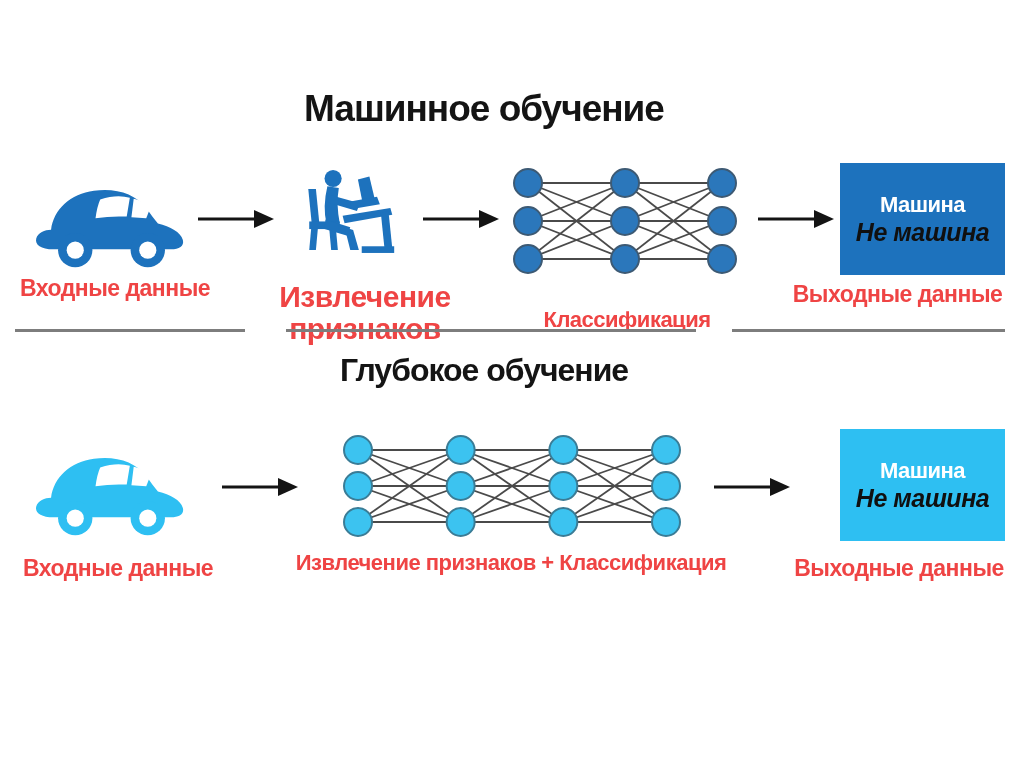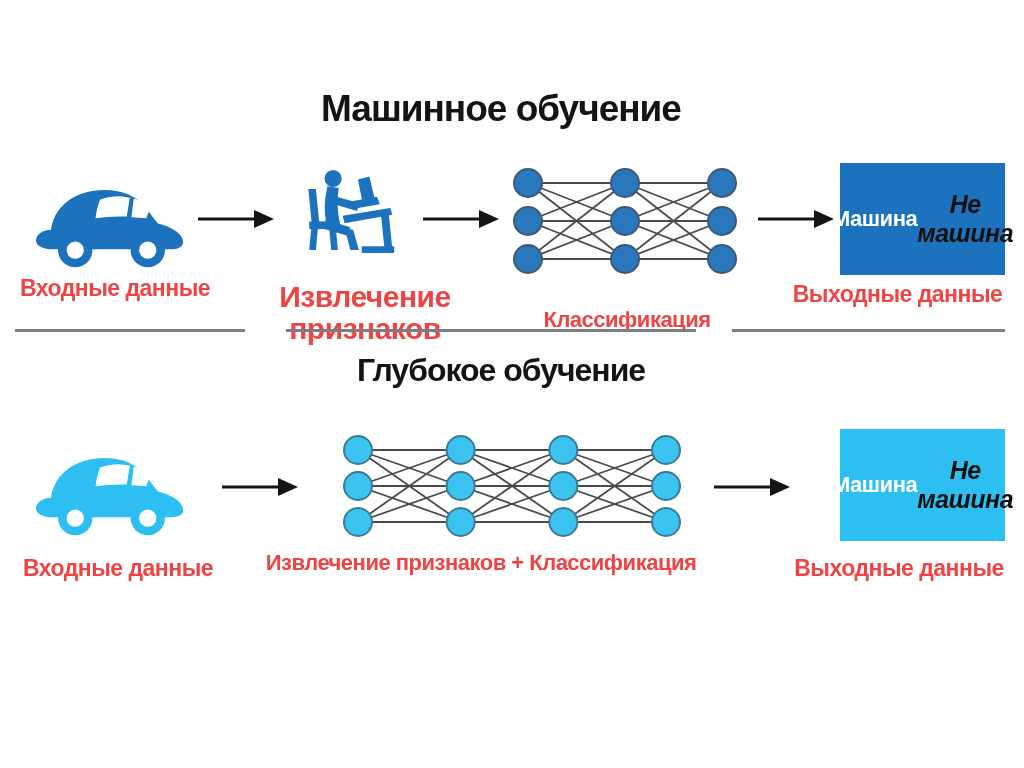--- a/index.html
+++ b/index.html
@@ -2,30 +2,30 @@
 <html><head>
 <meta charset="utf-8">
 <style>
   html,body{margin:0;padding:0;background:#ffffff;}
   .canvas{
     position:relative;width:1024px;height:768px;background:#ffffff;
     font-family:"Liberation Sans","DejaVu Sans",sans-serif;overflow:hidden;
   }
   .abs{position:absolute;}
   .title{
-    position:absolute;left:17px;width:968px;margin:0;text-align:center;
+    position:absolute;left:0;width:968px;margin:0;text-align:center;
     font-size:37px;font-weight:700;letter-spacing:-1px;color:#141414;
   }
   .caption{
     position:absolute;text-align:center;font-weight:700;color:#ef4444;
     letter-spacing:-0.5px;line-height:1.05;
   }
   .divider{position:absolute;height:3px;background:#7d7d7d;}
   .out-box{
-    position:absolute;display:flex;flex-direction:row;justify-content:center;
+    position:absolute;display:flex;flex-direction:column;justify-content:center;
     align-items:center;gap:0;text-align:center;
   }
   .out-line1{color:#ffffff;font-size:22px;font-weight:700;letter-spacing:-0.5px;}
   .out-line2{color:#101010;font-size:25px;font-weight:700;letter-spacing:-0.5px;font-style:italic;}
   svg{display:block;}
 </style>
 </head>
 <body>
 
 <div class="canvas">
@@ -193,21 +193,21 @@
         <circle cx="122.66666666666667" cy="53" r="14" fill="#3cc3f0" stroke="#3a7c96" stroke-width="2"></circle>
         <circle cx="122.66666666666667" cy="89" r="14" fill="#3cc3f0" stroke="#3a7c96" stroke-width="2"></circle>
         <circle cx="225.33333333333334" cy="17" r="14" fill="#3cc3f0" stroke="#3a7c96" stroke-width="2"></circle>
         <circle cx="225.33333333333334" cy="53" r="14" fill="#3cc3f0" stroke="#3a7c96" stroke-width="2"></circle>
         <circle cx="225.33333333333334" cy="89" r="14" fill="#3cc3f0" stroke="#3a7c96" stroke-width="2"></circle>
         <circle cx="328" cy="17" r="14" fill="#3cc3f0" stroke="#3a7c96" stroke-width="2"></circle>
         <circle cx="328" cy="53" r="14" fill="#3cc3f0" stroke="#3a7c96" stroke-width="2"></circle>
         <circle cx="328" cy="89" r="14" fill="#3cc3f0" stroke="#3a7c96" stroke-width="2"></circle>
       </svg>
   </div>
-  <div class="caption" style="left:246px;top:551px;width:470px;font-size:22px;">Извлечение признаков + Классификация</div>
+  <div class="caption" style="left:276px;top:551px;width:470px;font-size:22px;">Извлечение признаков + Классификация</div>
 
   <div class="abs" style="left:714px;top:475px;">
     <svg width="76" height="24" viewBox="0 0 76 24">
       <line x1="0" y1="12" x2="58" y2="12" stroke-width="3" stroke="#141414"></line>
       <polygon points="56,3 76,12 56,21" fill="#141414"></polygon>
     </svg>
   </div>
 
   <div class="out-box" style="left: 840px; top: 429px; width: 165px; height: 112px; background: rgb(46, 191, 242);">
     <div class="out-line1">Машина</div>

